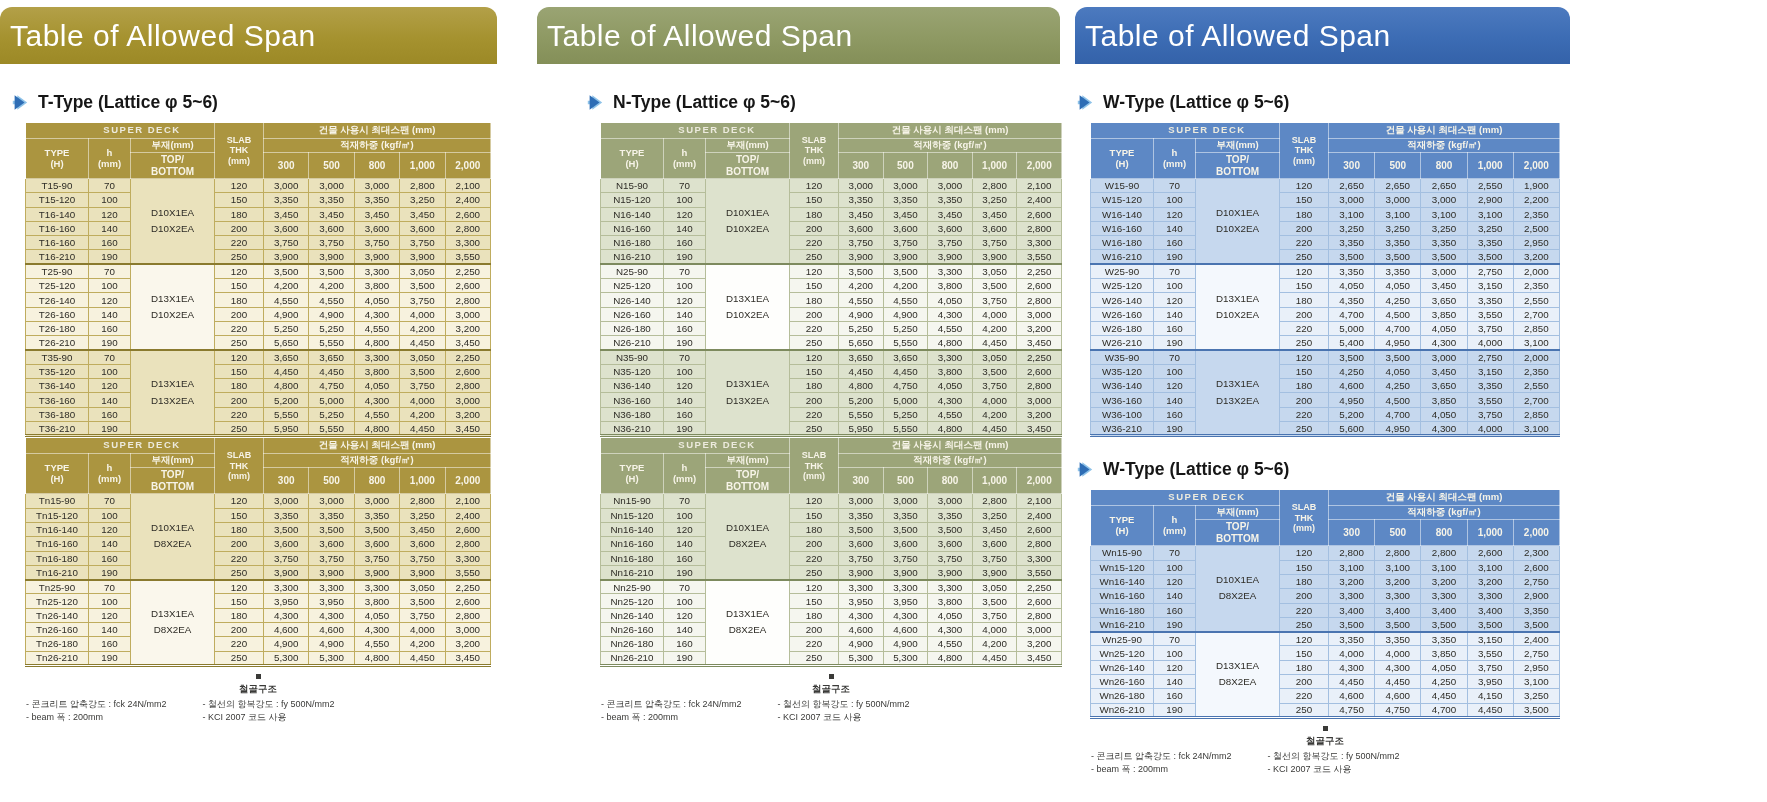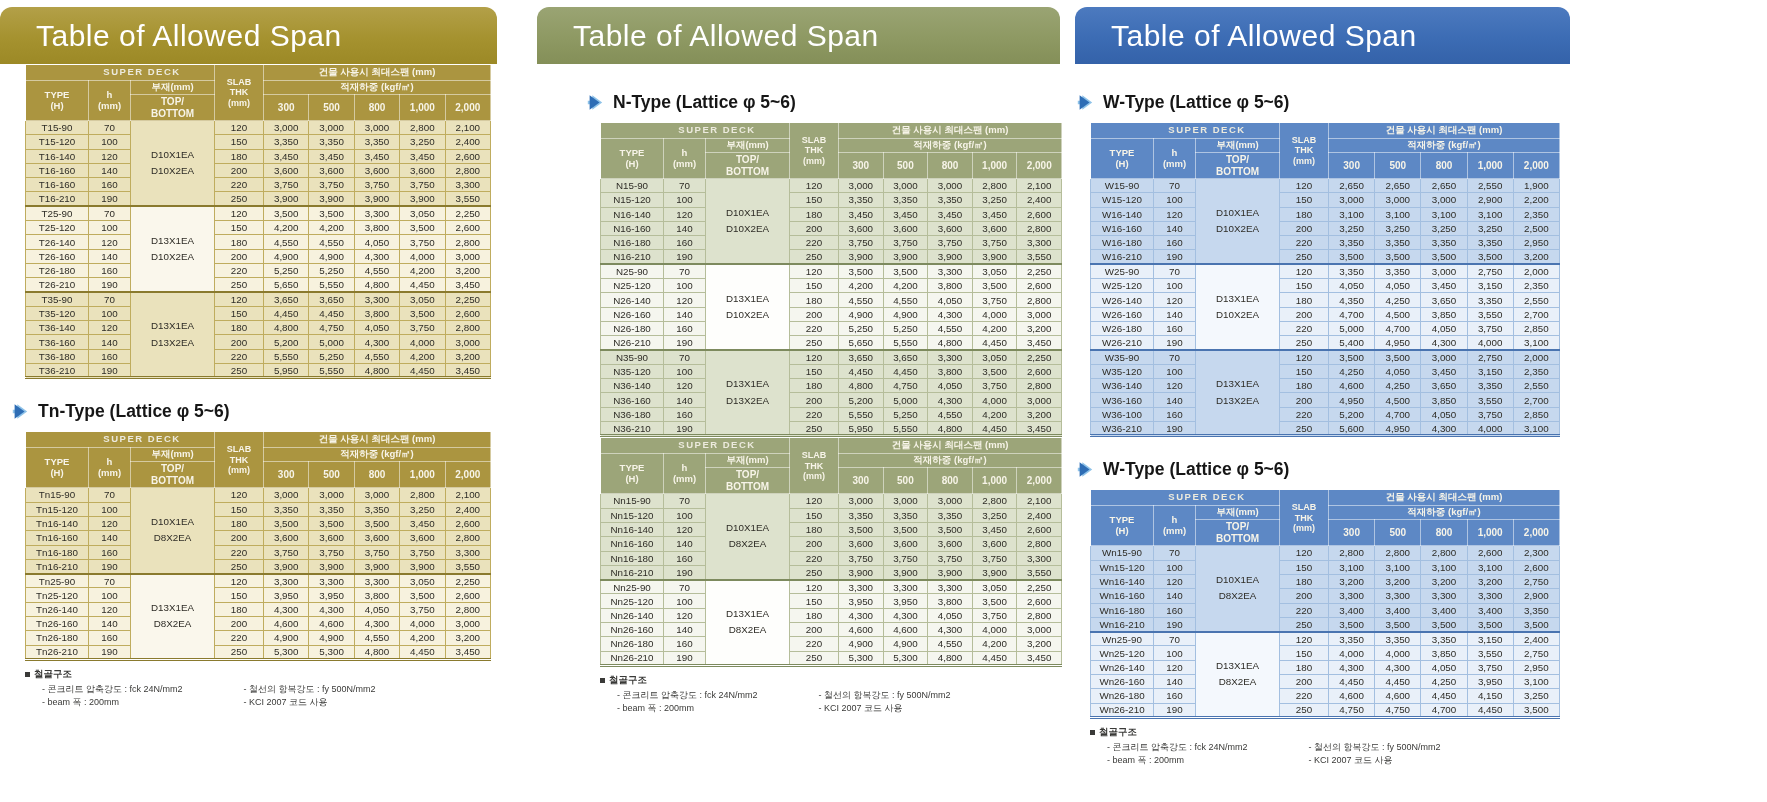--- a/index.html
+++ b/index.html
@@ -6,21 +6,21 @@
   html,body { width:1767px; height:802px; background:#ffffff; overflow:hidden;
     font-family:"Liberation Sans", sans-serif; }
   body { display:flex; padding-top:7px; }
 
   .panel { position:relative; flex:0 0 auto; }
   .panel-t { width:537px; }
   .panel-n { width:535px; }
   .panel-w { width:695px; }
 
   .banner { height:57px; border-radius:12px 12px 0 0; color:#ffffff;
-    display:flex; align-items:center; padding-left:36px;
+    display:flex; align-items:center; padding-left:10px;
     font-size:30px; font-weight:400; letter-spacing:0.5px;
     background:linear-gradient(180deg, var(--band-hi) 0%, var(--band) 55%, var(--band-lo) 100%); }
   .panel-t .banner { width:497px; }
   .panel-n .banner { width:523px; }
   .panel-w .banner { width:495px; margin-left:3px; }
 
   .content { }
   .panel-t .content { margin-left:25px; width:466px; }
   .panel-n .content { margin-left:63px; width:462px; }
   .panel-w .content { margin-left:18px; width:470px; }
@@ -46,34 +46,41 @@
   th.slab { font-size:9px; }
 
   tbody td { background:var(--tint); border:1px solid var(--line);
     text-align:center; font-size:9.8px; color:#2e2c26; height:14.3px; padding:0 2px; }
   tbody tr.alt td { background:var(--lite); }
   tbody td.member { white-space:pre-line; line-height:1.7; font-size:9.8px; }
   tbody tr.alt td.member { background:var(--memberlite); }
   tbody tr.group-start td { border-top:2px solid var(--dark); }
 
   .footnote { margin-top:7px; font-size:9px; color:#3a3a38; }
-  .fn-head { font-weight:700; font-size:9.5px; margin-bottom:2px; display:flex; align-items:center; gap:4px; }
+  .fn-head { font-weight:700; font-size:9.5px; margin-bottom:2px; display:flex; align-items:center; gap:4px;flex-direction:column; }
   .bullet { width:5px; height:5px; background:#3a3a38; display:inline-block; }
-  .fn-cols { display:flex; gap:61px; margin-left:17px; }
+  .fn-cols { display:flex; gap:36px; margin-left:1px; }
   .fn-col > div { line-height:13px; }
 </style>
 </head>
 <body>
 
   <div class="panel panel-t" style="--band: #a5922f; --band-hi: #b3a048; --band-lo: #9c8926; --head: #ab9540; --tint: #eae2bc; --lite: #f7f2de; --line: #bfac5e; --dark: #8a7a2e; --memberlite: #faf7ec;">
     <div class="banner">
       <span class="banner-title">Table of Allowed Span</span>
     </div>
     <div class="content">
       <div class="sec sec1">
+        <div class="section-title">
+          <svg class="arrow" viewBox="0 0 20 16">
+            <path class="arrow-back" d="M7 0 L18 8 L7 16 L7 10 L2 10 L2 6 L7 6 Z" fill="#8fc3e9"></path>
+            <path class="arrow-front" d="M4 0 L15 8 L4 16 Z" fill="#2e6db5"></path>
+          </svg>
+          <span class="title-text">T-Type (Lattice φ 5~6)</span>
+        </div>
         <table>
           <colgroup>
             <col class="c-type">
             <col class="c-h">
             <col class="c-member">
             <col class="c-slab">
             <col class="c-load">
             <col class="c-load">
             <col class="c-load">
             <col class="c-load">
@@ -289,27 +296,20 @@
               <td>5,950</td>
               <td>5,550</td>
               <td>4,800</td>
               <td>4,450</td>
               <td>3,450</td>
             </tr>
           </tbody>
         </table>
       </div>
       <div class="sec sec2">
-        <div class="section-title">
-          <svg class="arrow" viewBox="0 0 20 16">
-            <path class="arrow-back" d="M7 0 L18 8 L7 16 L7 10 L2 10 L2 6 L7 6 Z" fill="#8fc3e9"></path>
-            <path class="arrow-front" d="M4 0 L15 8 L4 16 Z" fill="#2e6db5"></path>
-          </svg>
-          <span class="title-text">Tn-Type (Lattice φ 5~6)</span>
-        </div>
         <table>
           <colgroup>
             <col class="c-type">
             <col class="c-h">
             <col class="c-member">
             <col class="c-slab">
             <col class="c-load">
             <col class="c-load">
             <col class="c-load">
             <col class="c-load">

